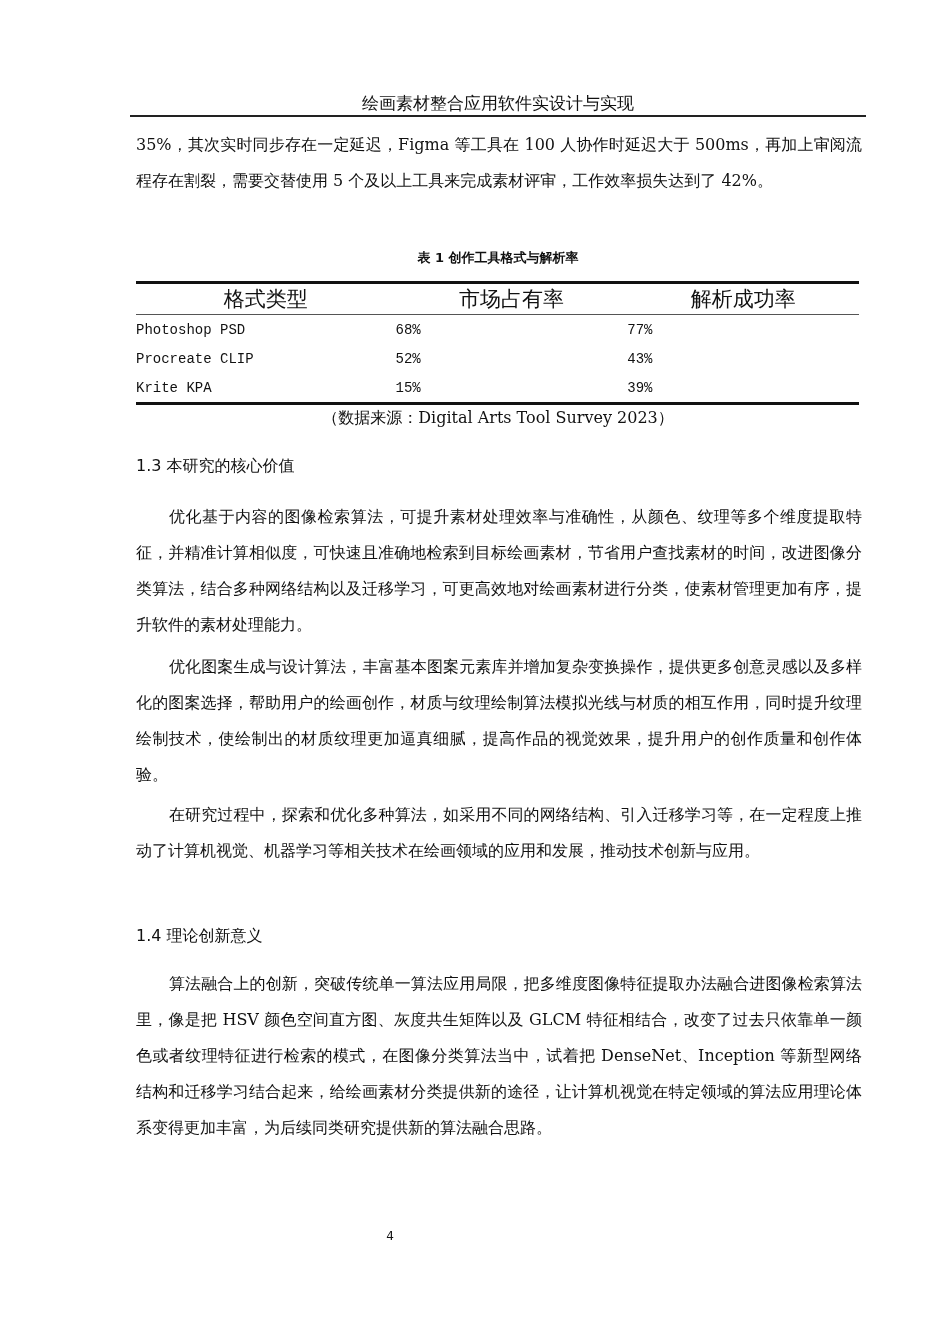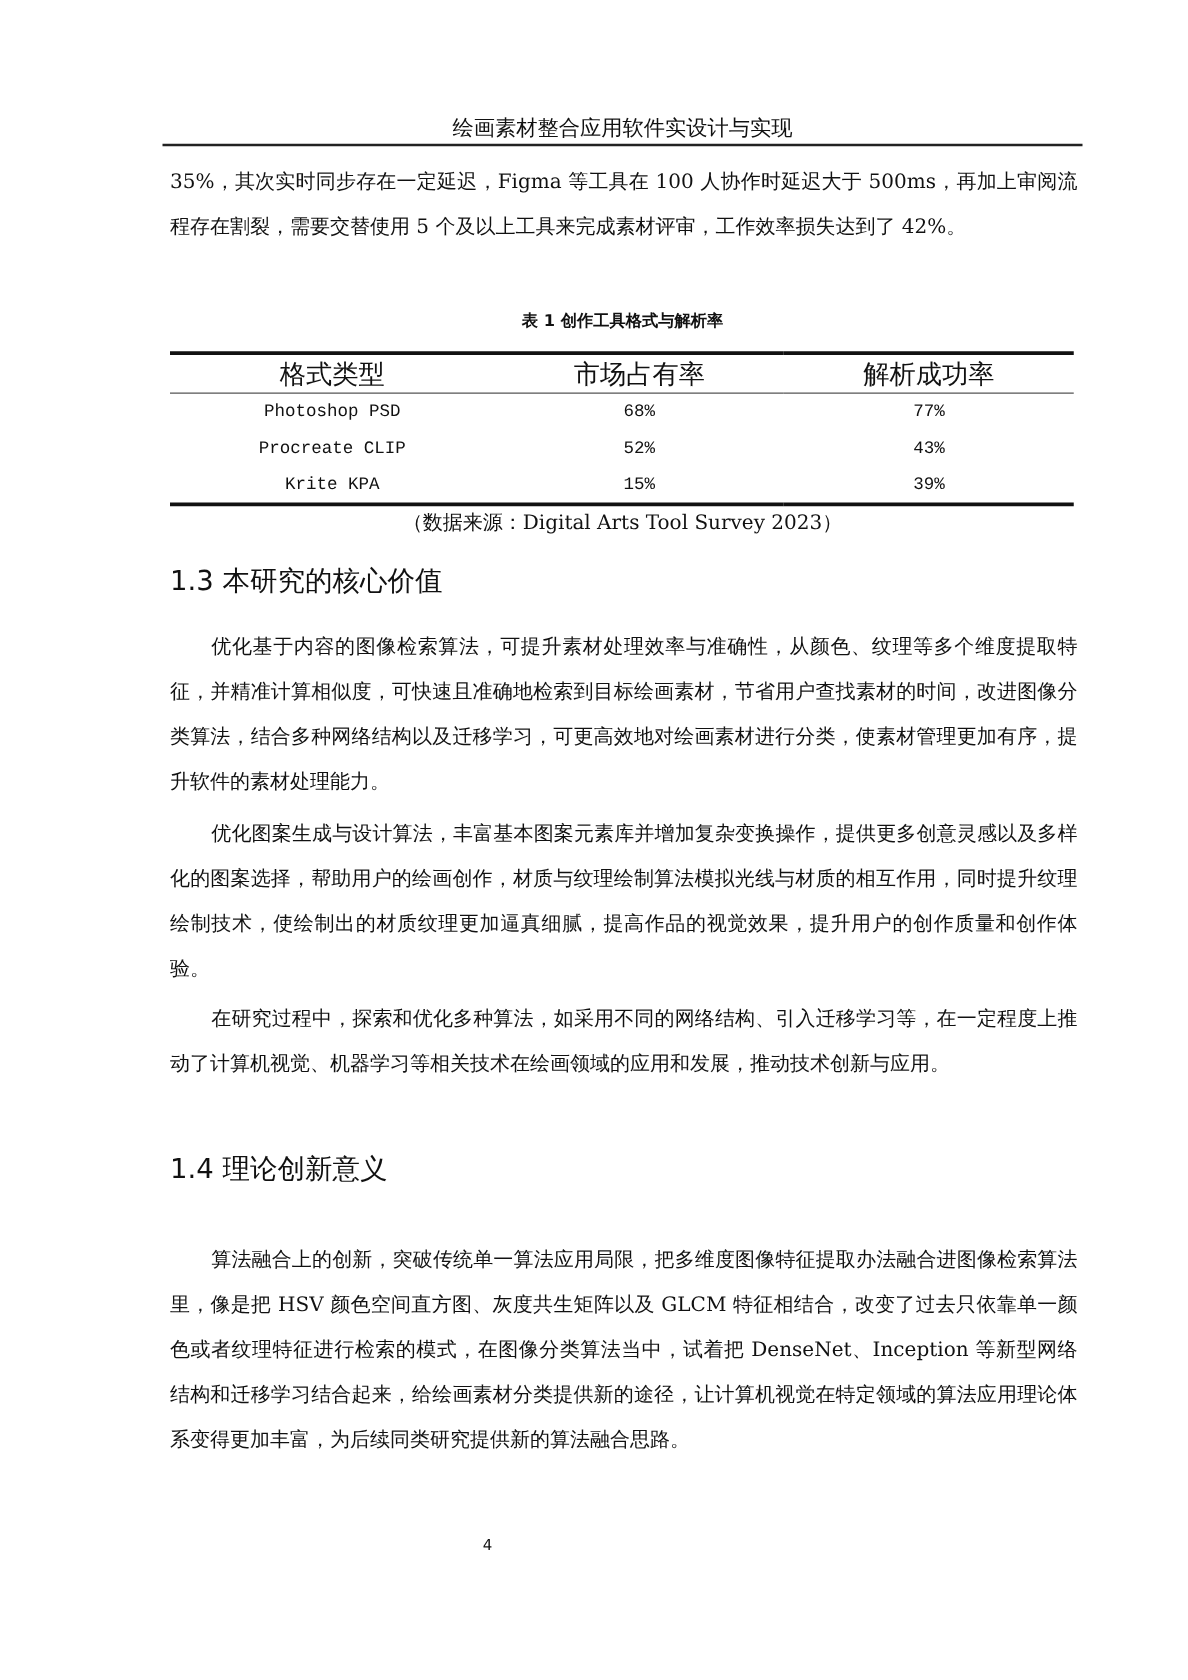--- a/index.html
+++ b/index.html
@@ -5,24 +5,24 @@
   html, body { margin:0; padding:0; background:#ffffff; }
   body { width:950px; height:1344px; position:relative; font-family:"DejaVu Serif", serif; color:#111; overflow:hidden; }
   .page { position:absolute; left:0; top:0; width:862px; height:1344px; }
   .running-header { position:absolute; left:130px; top:92px; width:736px; text-align:center; font-size:17px; line-height:22px; }
   .header-rule { position:absolute; left:130px; top:115px; width:736px; height:0; border-top:2px solid #222; }
   .body-text { position:absolute; left:136px; width:726px; font-size:16px; line-height:36px; text-align:justify; margin:0; }
   .body-text.indent { text-indent:33px; }
   .table-caption { position:absolute; left:130px; top:248px; width:736px; text-align:center; font-family:"DejaVu Sans", sans-serif; font-weight:bold; font-size:13px; line-height:20px; }
   table.data-table { position:absolute; left:136px; top:281px; width:723px; border-collapse:collapse; }
   table.data-table th { font-weight:normal; font-size:21px; height:30px; border-top:3px solid #111; border-bottom:1.5px solid #555; text-align:center; padding:0; }
-  table.data-table td { font-family:"Liberation Mono", monospace; font-size:14px; height:29px; text-align:center; padding:0; }
+  table.data-table td { font-family:"Liberation Mono", monospace; font-size:14px; height:29px; text-align:left; padding:0; }
   table.data-table tr.last td { border-bottom:3px solid #111; }
   .table-source { position:absolute; left:130px; top:407px; width:736px; text-align:center; font-size:16px; line-height:22px; }
-  .section-heading { position:absolute; left:136px; font-family:"DejaVu Sans", sans-serif; font-size:22px; line-height:28px; margin:0; font-weight:normal; }
+  .section-heading { position:absolute; left:136px; font-family:"DejaVu Sans", sans-serif; font-size:16px; line-height:28px; margin:0; font-weight:normal; }
   .page-number { position:absolute; left:380px; top:1229px; width:20px; text-align:center; font-family:"DejaVu Sans", sans-serif; font-size:12px; }
 </style>
 </head>
 <body>
 
 <div class="page">
 
   <div class="running-header">绘画素材整合应用软件实设计与实现</div>
   <div class="header-rule"></div>
 
@@ -60,16 +60,16 @@
   <div class="table-source">（数据来源：Digital Arts Tool Survey 2023）</div>
 
   <h2 class="section-heading" style="top:452px;">1.3 本研究的核心价值</h2>
 
   <p class="body-text indent" style="top:499px;">优化基于内容的图像检索算法，可提升素材处理效率与准确性，从颜色、纹理等多个维度提取特征，并精准计算相似度，可快速且准确地检索到目标绘画素材，节省用户查找素材的时间，改进图像分类算法，结合多种网络结构以及迁移学习，可更高效地对绘画素材进行分类，使素材管理更加有序，提升软件的素材处理能力。</p>
   <p class="body-text indent" style="top:649px;">优化图案生成与设计算法，丰富基本图案元素库并增加复杂变换操作，提供更多创意灵感以及多样化的图案选择，帮助用户的绘画创作，材质与纹理绘制算法模拟光线与材质的相互作用，同时提升纹理绘制技术，使绘制出的材质纹理更加逼真细腻，提高作品的视觉效果，提升用户的创作质量和创作体验。</p>
   <p class="body-text indent" style="top:797px;">在研究过程中，探索和优化多种算法，如采用不同的网络结构、引入迁移学习等，在一定程度上推动了计算机视觉、机器学习等相关技术在绘画领域的应用和发展，推动技术创新与应用。</p>
 
   <h2 class="section-heading" style="top:922px;">1.4 理论创新意义</h2>
 
-  <p class="body-text indent" style="top:966px;margin-top:24px;">算法融合上的创新，突破传统单一算法应用局限，把多维度图像特征提取办法融合进图像检索算法里，像是把 HSV 颜色空间直方图、灰度共生矩阵以及 GLCM 特征相结合，改变了过去只依靠单一颜色或者纹理特征进行检索的模式，在图像分类算法当中，试着把 DenseNet、Inception 等新型网络结构和迁移学习结合起来，给绘画素材分类提供新的途径，让计算机视觉在特定领域的算法应用理论体系变得更加丰富，为后续同类研究提供新的算法融合思路。</p>
+  <p class="body-text indent" style="top:966px;">算法融合上的创新，突破传统单一算法应用局限，把多维度图像特征提取办法融合进图像检索算法里，像是把 HSV 颜色空间直方图、灰度共生矩阵以及 GLCM 特征相结合，改变了过去只依靠单一颜色或者纹理特征进行检索的模式，在图像分类算法当中，试着把 DenseNet、Inception 等新型网络结构和迁移学习结合起来，给绘画素材分类提供新的途径，让计算机视觉在特定领域的算法应用理论体系变得更加丰富，为后续同类研究提供新的算法融合思路。</p>
 
   <div class="page-number">4</div>
 </div>
 
 </body></html>

